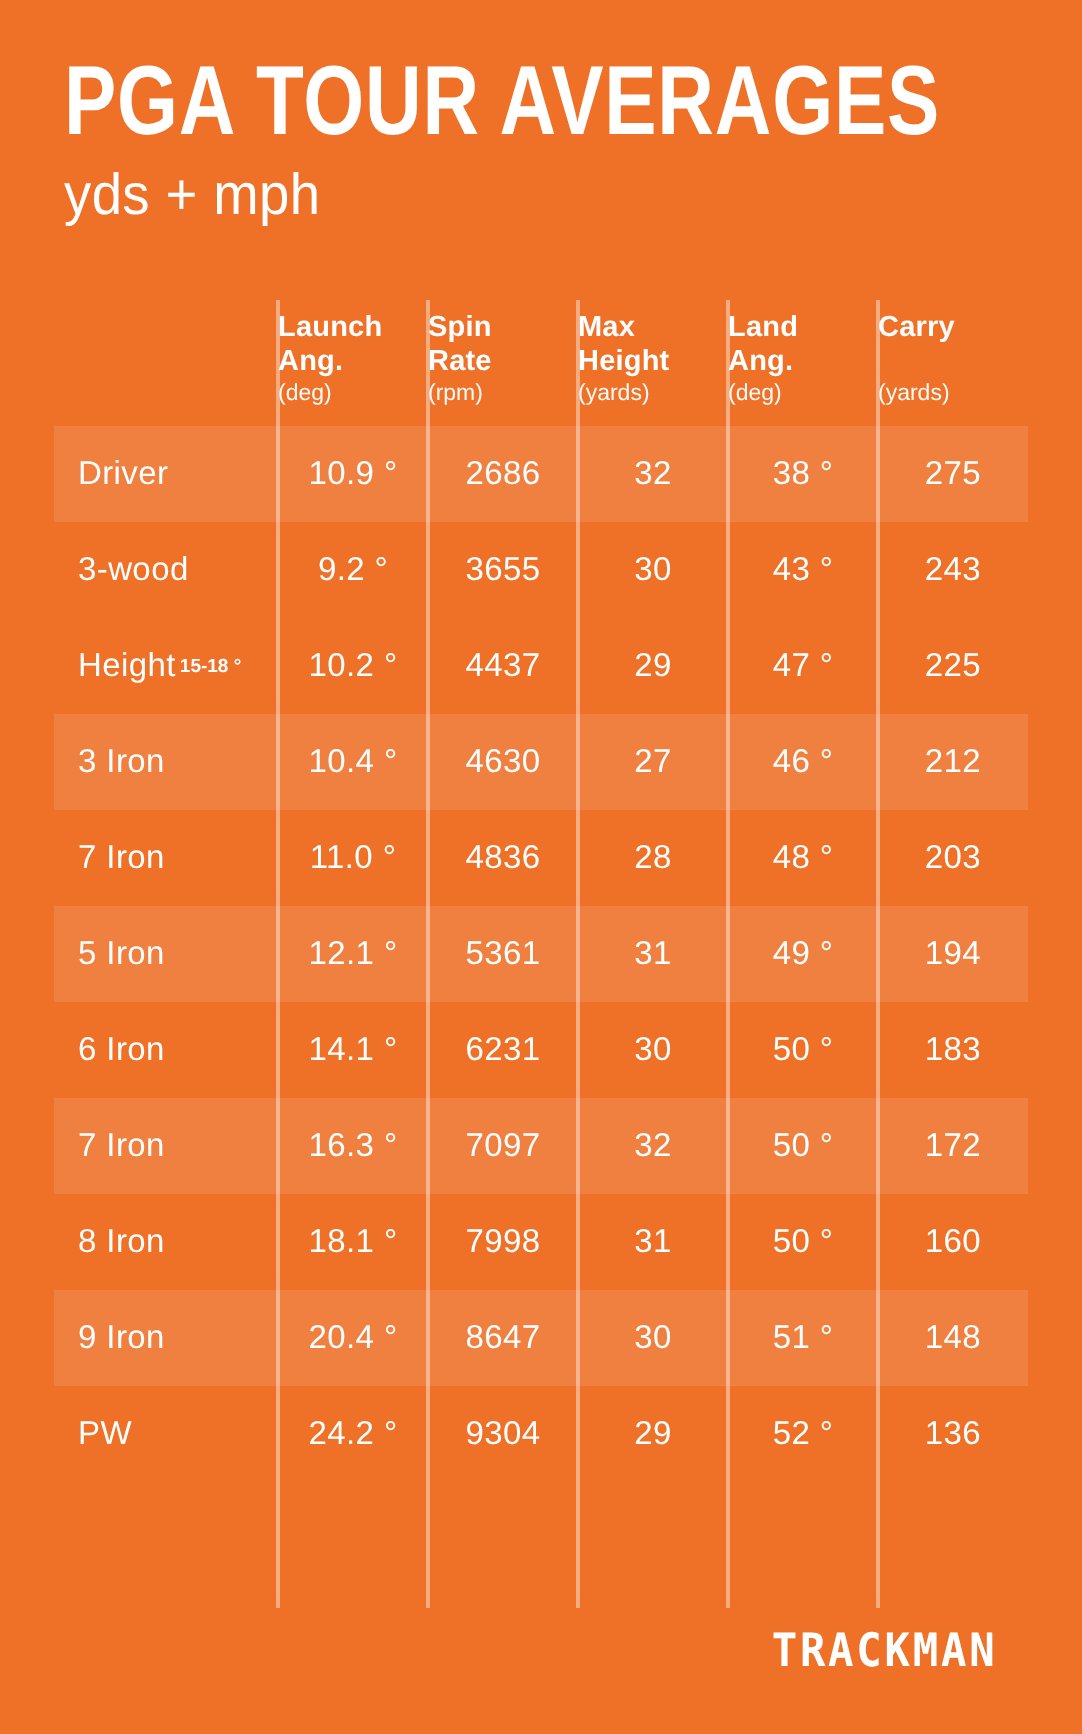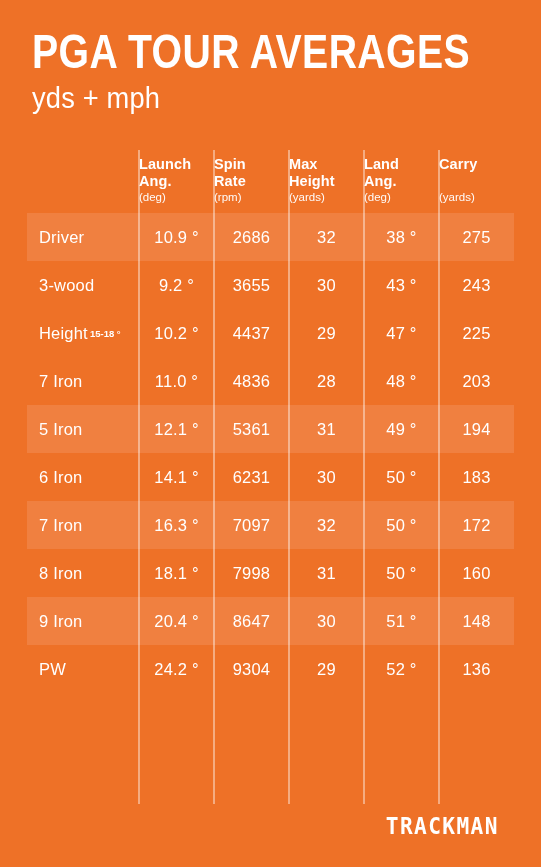--- a/index.html
+++ b/index.html
@@ -283,20 +283,30 @@
           <tr>
             <td class="spacer"></td>
             <td class="club"><span>Height</span><span class="club-sup">15-18 °</span></td>
             <td>10.2 °</td>
             <td>4437</td>
             <td>29</td>
             <td>47 °</td>
             <td>225</td>
             <td class="endpad"></td>
           </tr>
+          <tr class="alt">
+            <td class="spacer"></td>
+            <td class="club"><span>3 Iron</span></td>
+            <td>10.4 °</td>
+            <td>4630</td>
+            <td>27</td>
+            <td>46 °</td>
+            <td>212</td>
+            <td class="endpad"></td>
+          </tr>
           <tr>
             <td class="spacer"></td>
             <td class="club"><span>7 Iron</span></td>
             <td>11.0 °</td>
             <td>4836</td>
             <td>28</td>
             <td>48 °</td>
             <td>203</td>
             <td class="endpad"></td>
           </tr>

